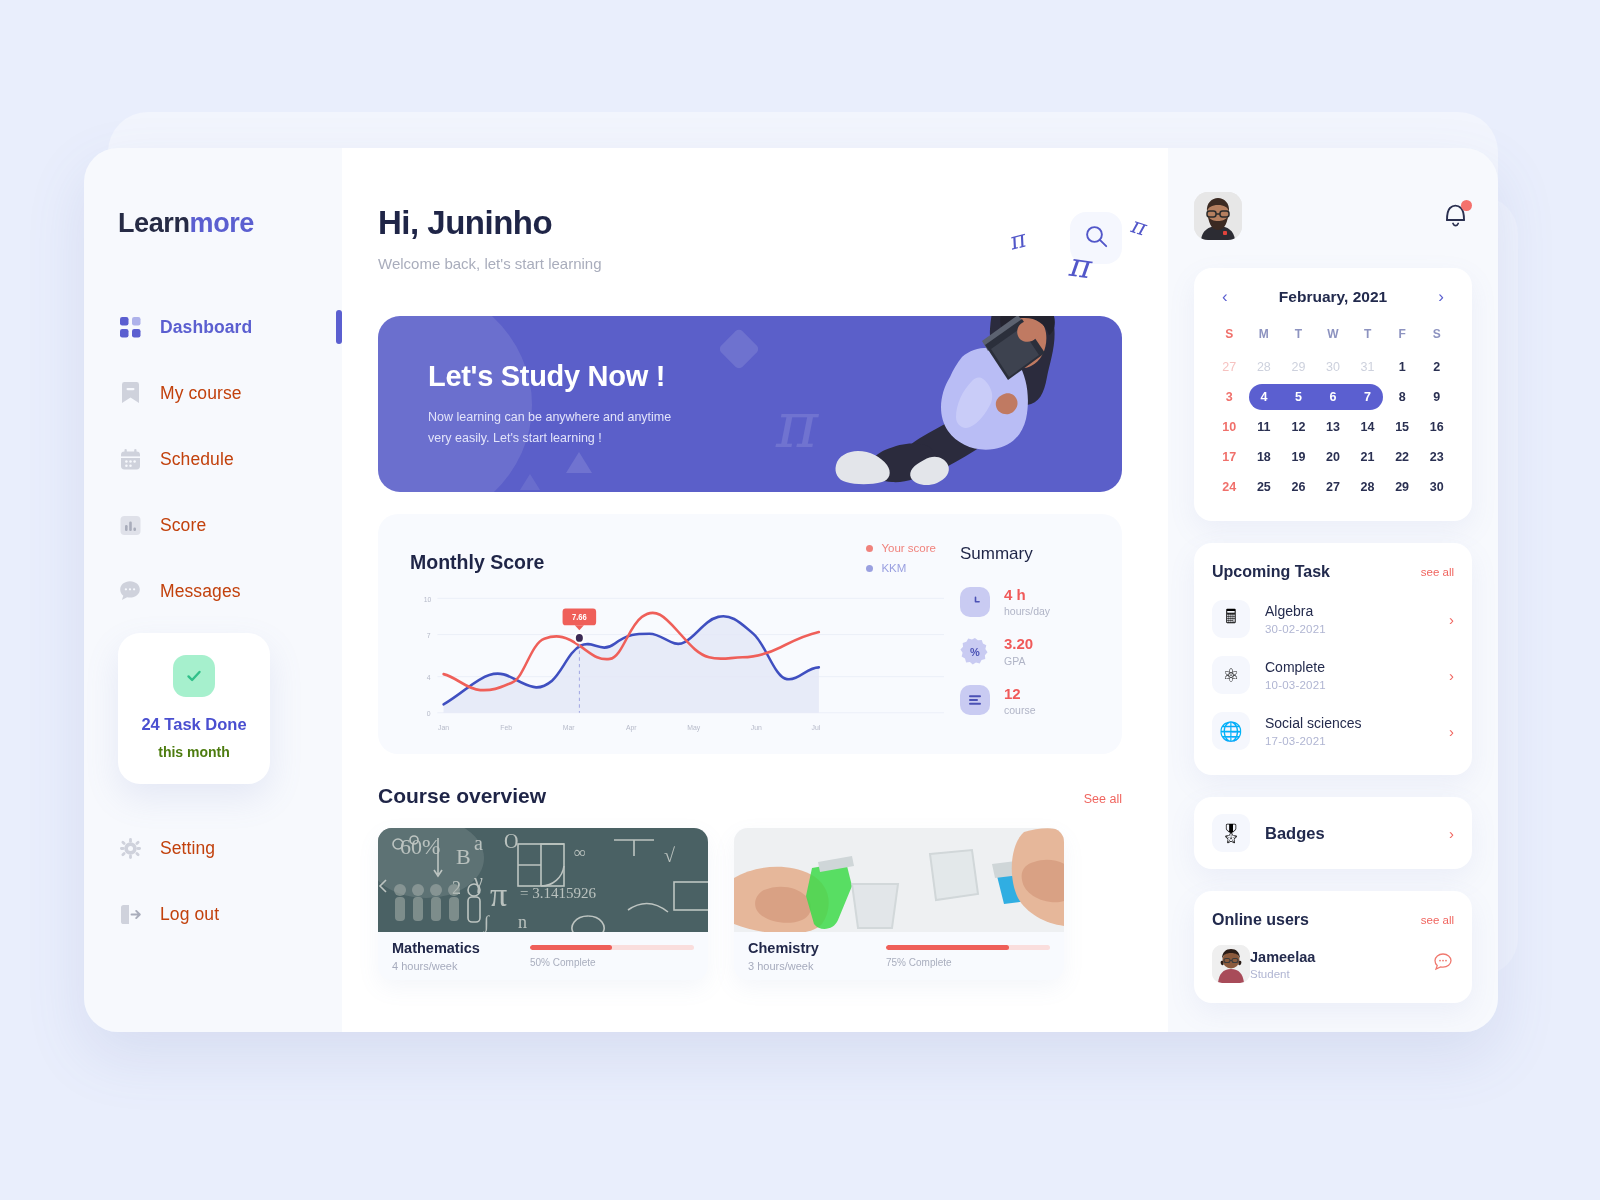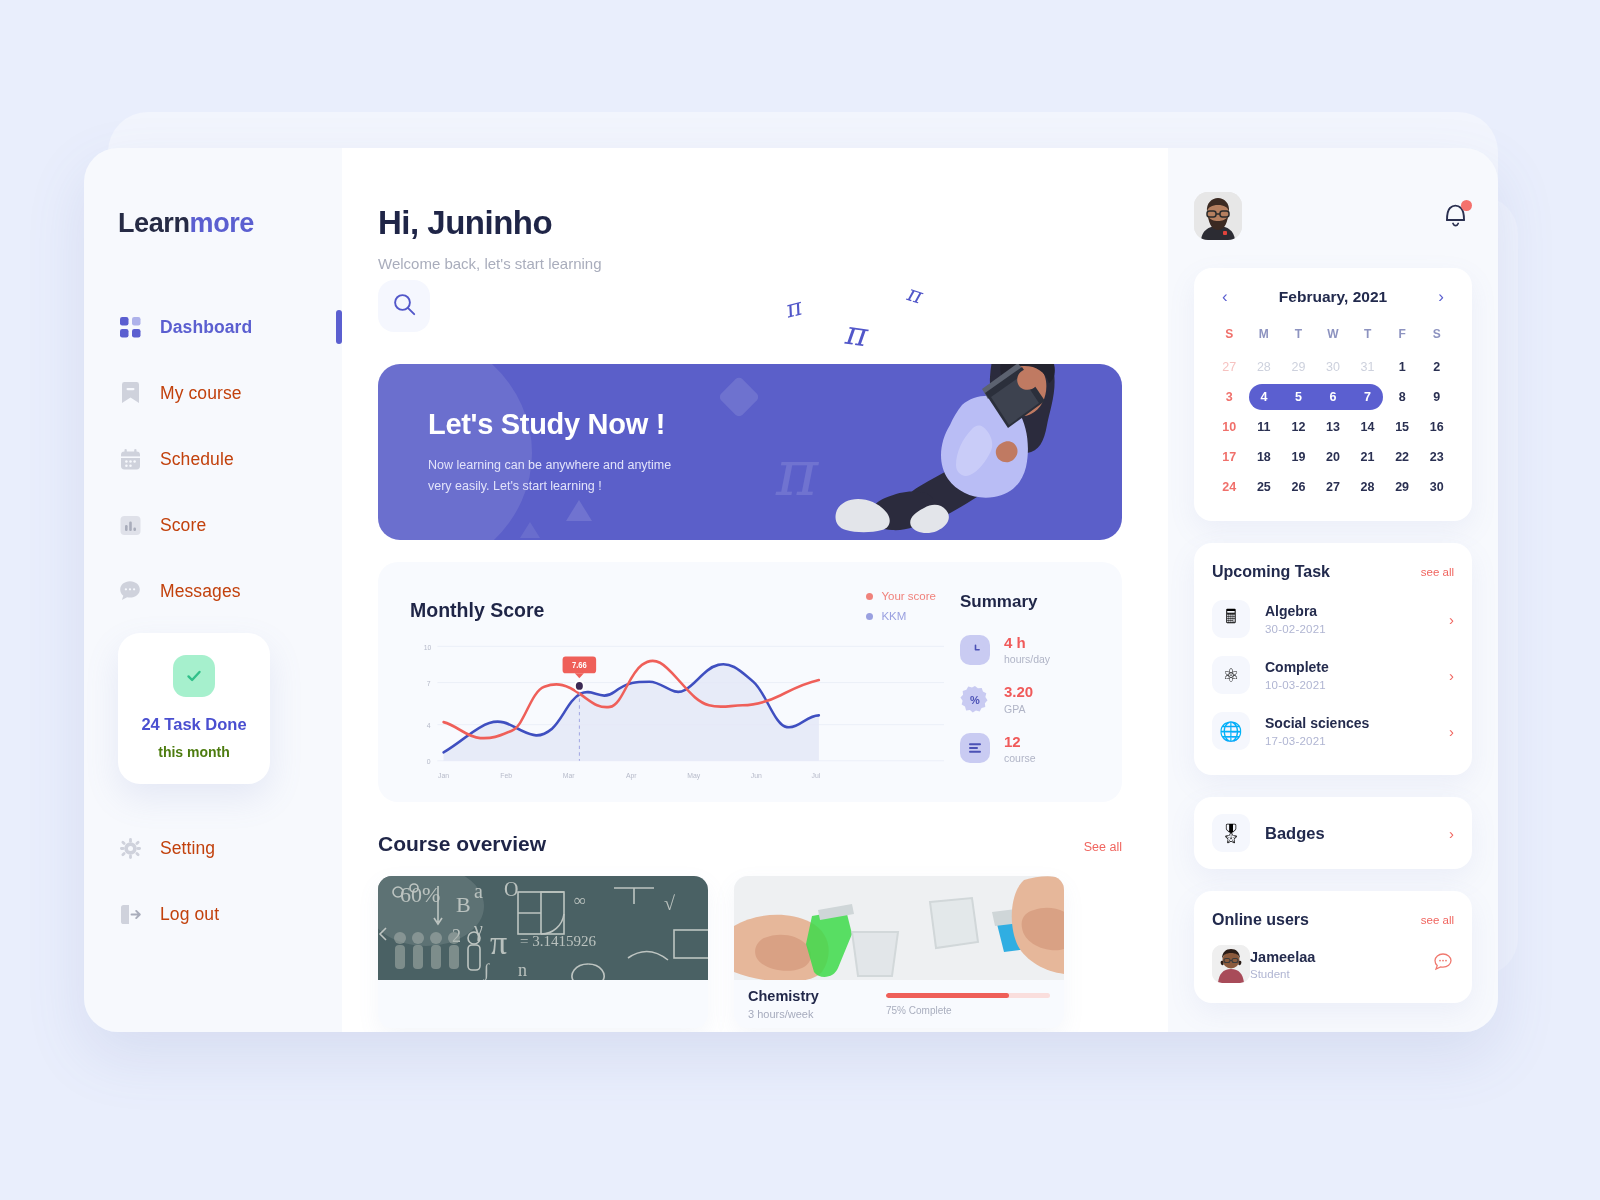--- a/index.html
+++ b/index.html
@@ -67,21 +67,21 @@
     background: #a6f0cd; border-radius: 13px;
     display: flex; align-items: center; justify-content: center;
   }
   .task-title { font-size: 16.5px; font-weight: 700; color: #4a4fd0; line-height: 1.35; }
   .task-sub { font-size: 14px; color: #4d7c0f; margin-top: 9px; font-weight: 600; }
 
   .nav-bottom { margin-top: 38px; }
 
   
   .main { flex: 1; background: #ffffff; padding: 56px 46px 0 36px; position: relative; }
-  .greet-row { display: flex; align-items: flex-start; flex-direction: column; }
+  .greet-row { display: flex; align-items: flex-start; }
   .greet h1 { font-size: 33px; color: #1f2547; font-weight: 700; letter-spacing: -.5px; }
   .greet p { font-size: 15px; color: #a9adbc; margin-top: 13px; }
   .pi-field { position: relative; flex: 1; height: 80px; }
   .pi { position: absolute; color: #5257c9; font-family: "DejaVu Serif", serif; font-style: italic; }
   .pi1 { left: 408px; top: 22px; font-size: 24px; transform: rotate(-14deg); }
   .pi2 { left: 468px; top: 42px; font-size: 33px; transform: rotate(8deg); }
   .pi3 { left: 530px; top: 10px; font-size: 22px; transform: rotate(18deg); }
   .search-btn {
     width: 52px; height: 52px; border-radius: 16px;
     background: #f5f7fe; border: none; cursor: pointer;
@@ -130,21 +130,21 @@
   .score-left { flex: 1; position: relative; }
   .score-head { display: flex; align-items: center; }
   .score-title { font-size: 19.5px; font-weight: 700; color: #1f2547; }
   .legend { margin-left: auto; padding-right: 24px; }
   .legend-row { display: flex; align-items: center; gap: 8px; margin-bottom: 8px; }
   .legend-dot { width: 7px; height: 7px; border-radius: 50%; }
   .legend-label { font-size: 11.5px; }
   .chart-wrap { position: absolute; left: 0; right: 16px; top: 48px; bottom: 0; }
 
   .summary { width: 152px; flex: none; padding-top: 2px; }
-  .summary h3 { font-size: 17px; font-weight: 700; color: #1f2547; margin-bottom: 22px; }
+  .summary h3 { font-size: 17px; font-weight: 400; color: #1f2547; margin-bottom: 22px; }
   .sum-row { display: flex; align-items: center; gap: 14px; margin-bottom: 18px; }
   .sum-ico {
     width: 30px; height: 30px; border-radius: 10px; background: #c9cbf2;
     display: flex; align-items: center; justify-content: center; flex: none;
   }
   .sum-val { font-size: 15px; font-weight: 700; color: #f05a5a; line-height: 1.15; }
   .sum-unit { font-size: 10.5px; color: #b0b4c6; margin-top: 2px; }
 
   
   .course-head { display: flex; align-items: baseline; margin-top: 30px; }
@@ -203,21 +203,21 @@
 
   .sec { margin-top: 22px; padding: 20px 18px 16px; }
   .sec-head { display: flex; align-items: center; margin-bottom: 10px; }
   .sec-title { font-size: 16px; font-weight: 700; color: #222a4d; }
   .sec-link { margin-left: auto; font-size: 11.5px; color: #f0655f; cursor: pointer; }
   .task-row { display: flex; align-items: center; gap: 15px; padding: 9px 0; cursor: pointer; }
   .task-ico {
     width: 38px; height: 38px; border-radius: 11px; background: #f5f7fd;
     display: flex; align-items: center; justify-content: center; font-size: 19px; flex: none;
   }
-  .task-name { font-size: 14px; font-weight: 700; color: #242b4d; }
+  .task-name { font-size: 14px; font-weight: 400; color: #242b4d; }
   .task-date { font-size: 11.5px; color: #b0b5d2; margin-top: 4px; letter-spacing: .2px; }
   .chev { margin-left: auto; color: #f0655f; font-size: 15px; }
 
   .badges-panel { margin-top: 22px; padding: 17px 18px; display: flex; align-items: center; gap: 15px; cursor: pointer; }
   .badge-title { font-size: 16.5px; font-weight: 700; color: #222a4d; }
 
   .user-row { display: flex; align-items: center; padding: 6px 0 4px; }
   .user-av { width: 38px; height: 38px; border-radius: 10px; overflow: hidden; background: #efefef; flex: none; }
   .user-name { font-size: 14.5px; font-weight: 600; color: #242b4d; }
   .user-role { font-size: 11.5px; color: #b0b5d2; margin-top: 3px; }
@@ -550,20 +550,32 @@
                   <rect x="90" y="69" width="12" height="25" rx="4"></rect>
                 <path d="M8 52 l-6 6 6 6"></path>
                 <path d="M236 12 h40 M256 12 v16"></path>
                 <text x="286" y="34" font-size="20" fill="#dfe2dc" font-family="Liberation Serif, serif" stroke="none">√</text>
                 <path d="M210 88 a16 12 0 1 0 0.1 0"></path>
                 <path d="M250 82 q20 -14 40 2"></path>
                 <rect x="296" y="54" width="40" height="28"></rect>
               </g>
             </svg>
           </div>
+          <div class="course-foot">
+            <div>
+              <div class="course-name">Mathematics</div>
+              <div class="course-hours">4 hours/week</div>
+            </div>
+            <div class="prog-wrap">
+              <div class="prog-bar">
+                <div class="prog-fill" style="width:50%"></div>
+              </div>
+              <div class="prog-txt">50% Complete</div>
+            </div>
+          </div>
         </div>
 
         <div class="course-card">
           <div class="course-img">
             <svg width="356" height="104" viewBox="0 0 356 104" preserveAspectRatio="xMidYMid slice">
               <rect width="356" height="104" fill="#eef0f2"></rect>
 
               <path d="M0 50 C20 38 52 34 76 46 C96 56 100 78 88 96 C76 110 30 108 0 96 Z" fill="#e6b79a"></path>
               <path d="M30 62 c14-6 32-4 42 6 8 8 6 20-4 24-14 6-36 2-44-8-6-8-2-18 6-22z" fill="#d9a184"></path>
 

